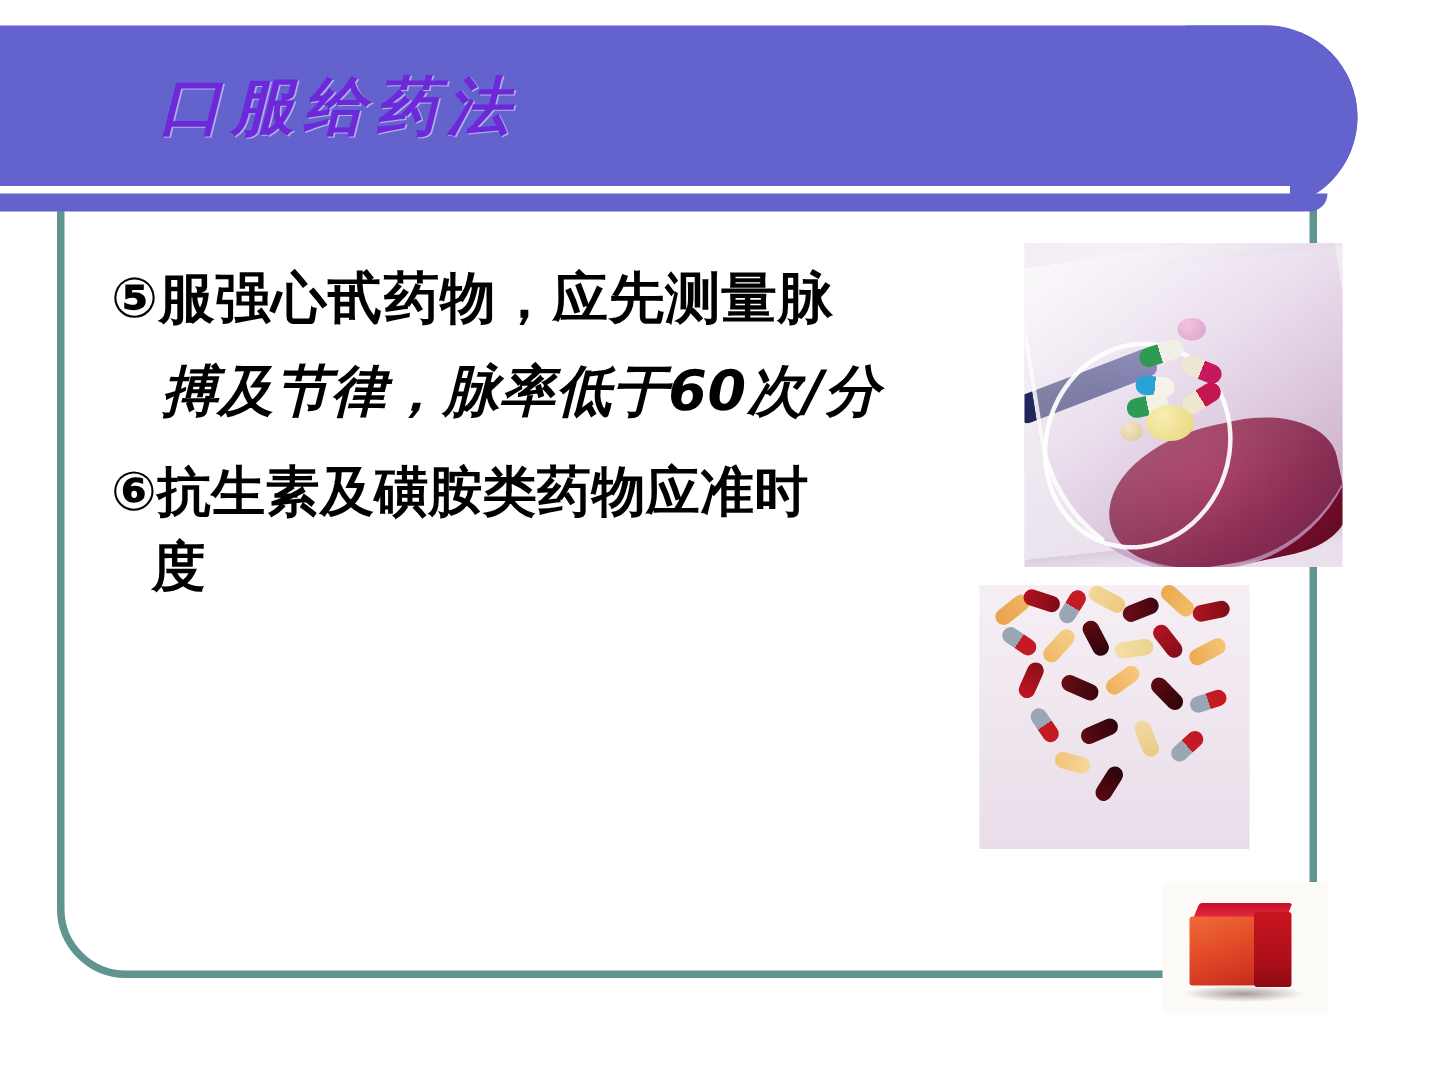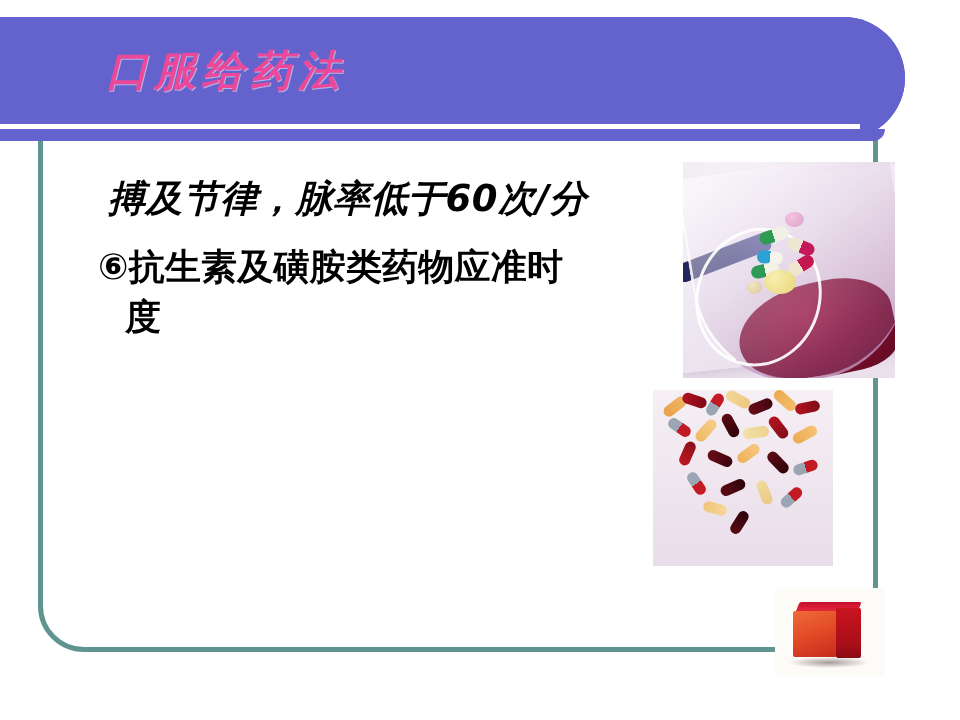--- a/index.html
+++ b/index.html
@@ -80,21 +80,21 @@
   }
 
   .banner-title {
     position: absolute;
     left: 106px;
     top: 50px;
     font-family: "DejaVu Serif", serif;
     font-size: 42px;
     font-weight: bold;
     font-style: italic;
-    color: #ec4899;
+    color: #6d28d9;
     letter-spacing: 6px;
     line-height: 1;
     white-space: nowrap;
     text-shadow: 1px 1px 0 rgba(255,255,255,0.5);
   }
 
   
   .body-text {
     position: absolute;
     left: 74px;
@@ -122,21 +122,20 @@
 
   .para-6 {
     margin-top: 12px;
     font-size: 36px;
     line-height: 50px;
     letter-spacing: 0.2px;
   }
   .para-6 .line {
     display: block;
     white-space: nowrap;
-    margin-left: 24px;
   }
   .para-6 .line.indent { padding-left: 27px; }
 
   
   .photo1 {
     position: absolute;
     left: 683px;
     top: 162px;
     width: 212px;
     height: 216px;
@@ -277,20 +276,21 @@
 
   <div class="banner"></div>
   <div class="banner-cap"></div>
   <div class="banner-lower"></div>
   <div class="banner-underline"></div>
   <div class="banner-title">口服给药法</div>
 
   <div class="body-text">
 
     <div class="para para-5">
+      <span class="line">⑤服强心甙药物，应先测量脉</span>
       <span class="line indent">搏及节律，脉率低于60次/分</span>
     </div>
 
     <div class="para para-6">
       <span class="line">⑥抗生素及磺胺类药物应准时</span>
       <span class="line indent">度</span>
     </div>
 
   </div>
 

